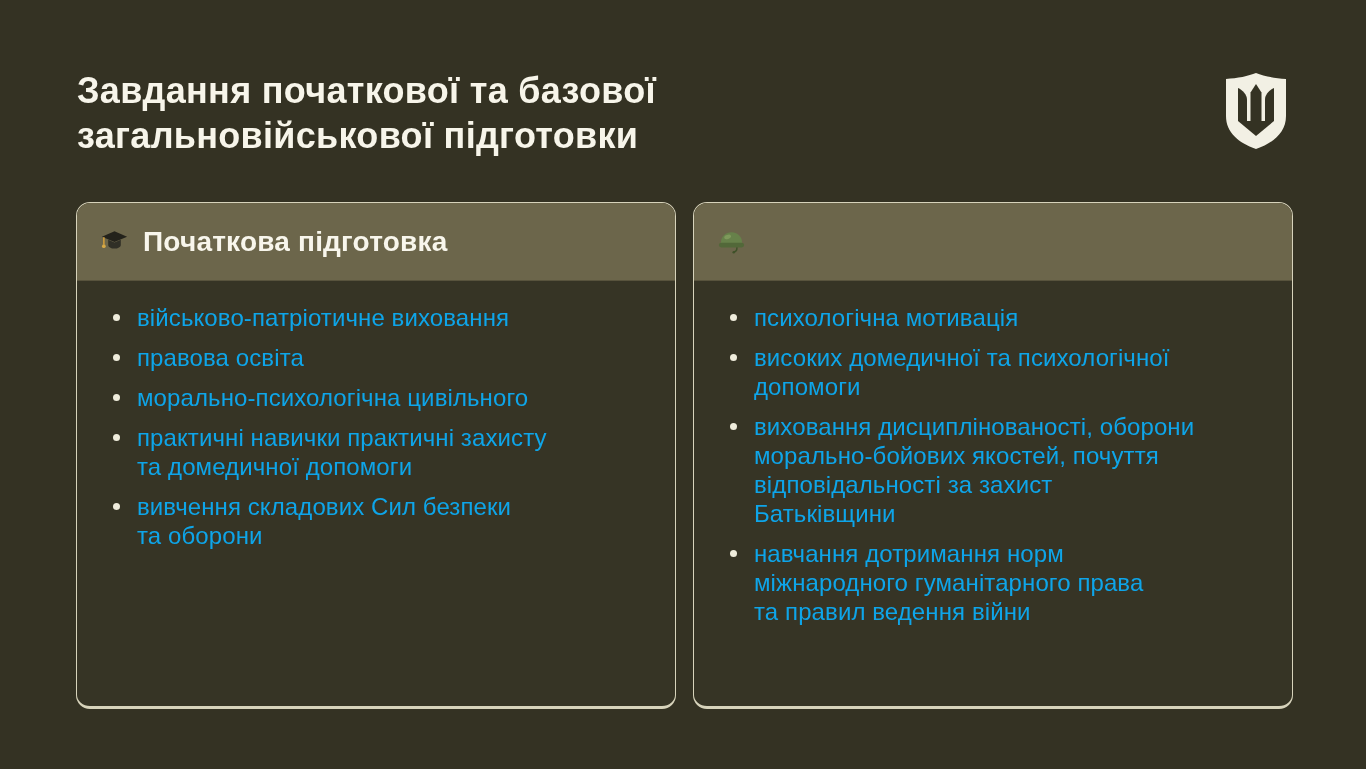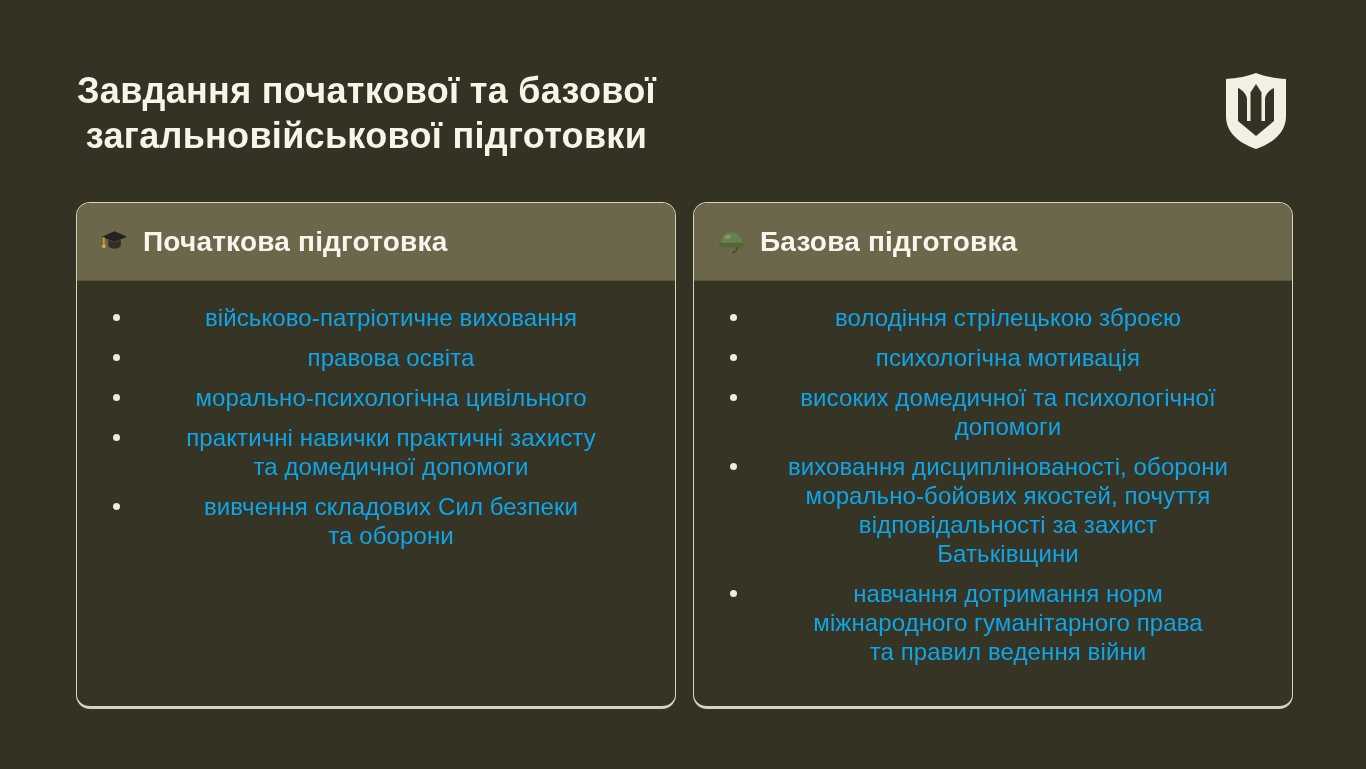--- a/index.html
+++ b/index.html
@@ -8,21 +8,20 @@
     width: 1366px;
     height: 769px;
     background: #343223;
     font-family: "Liberation Sans", sans-serif;
     overflow: hidden;
   }
   .slide {
     position: relative;
     width: 1366px;
     height: 769px;
-    text-align: center;
   }
   .title {
     position: absolute;
     left: 77px;
     top: 68px;
     margin: 0;
     font-size: 36px;
     line-height: 45px;
     font-weight: bold;
     letter-spacing: 0.3px;
@@ -144,24 +143,22 @@
 
     <section class="card">
       <header class="card-header">
         <svg class="hdr-icon" viewBox="0 0 32 32" xmlns="http://www.w3.org/2000/svg">
           <path d="M5 17.5 C5 11 9.9 6.5 16 6.5 C22.1 6.5 27 11 27 17.5 Z" fill="#67814a"></path>
           <ellipse cx="12" cy="11.3" rx="3.6" ry="2.2" fill="#86a162" opacity="0.75" transform="rotate(-18 12 11.3)"></ellipse>
           <rect x="3" y="17.3" width="26" height="4.8" rx="2.4" fill="#526839"></rect>
           <path d="M21.5 22 C21.9 24.5 20.5 26.3 18.6 26.9" stroke="#3f5129" stroke-width="1.6" fill="none"></path>
           <circle cx="18.3" cy="27.1" r="1.3" fill="#3f5129"></circle>
         </svg>
-        <span>Базова підготовка</span>
       </header>
       <ul class="card-body">
-        <li>володіння стрілецькою зброєю</li>
         <li>психологічна мотивація</li>
         <li>високих домедичної та психологічної
 допомоги</li>
         <li>виховання дисциплінованості, оборони
 морально-бойових якостей, почуття
 відповідальності за захист
 Батьківщини</li>
         <li>навчання дотримання норм
 міжнародного гуманітарного права
 та правил ведення війни</li>

